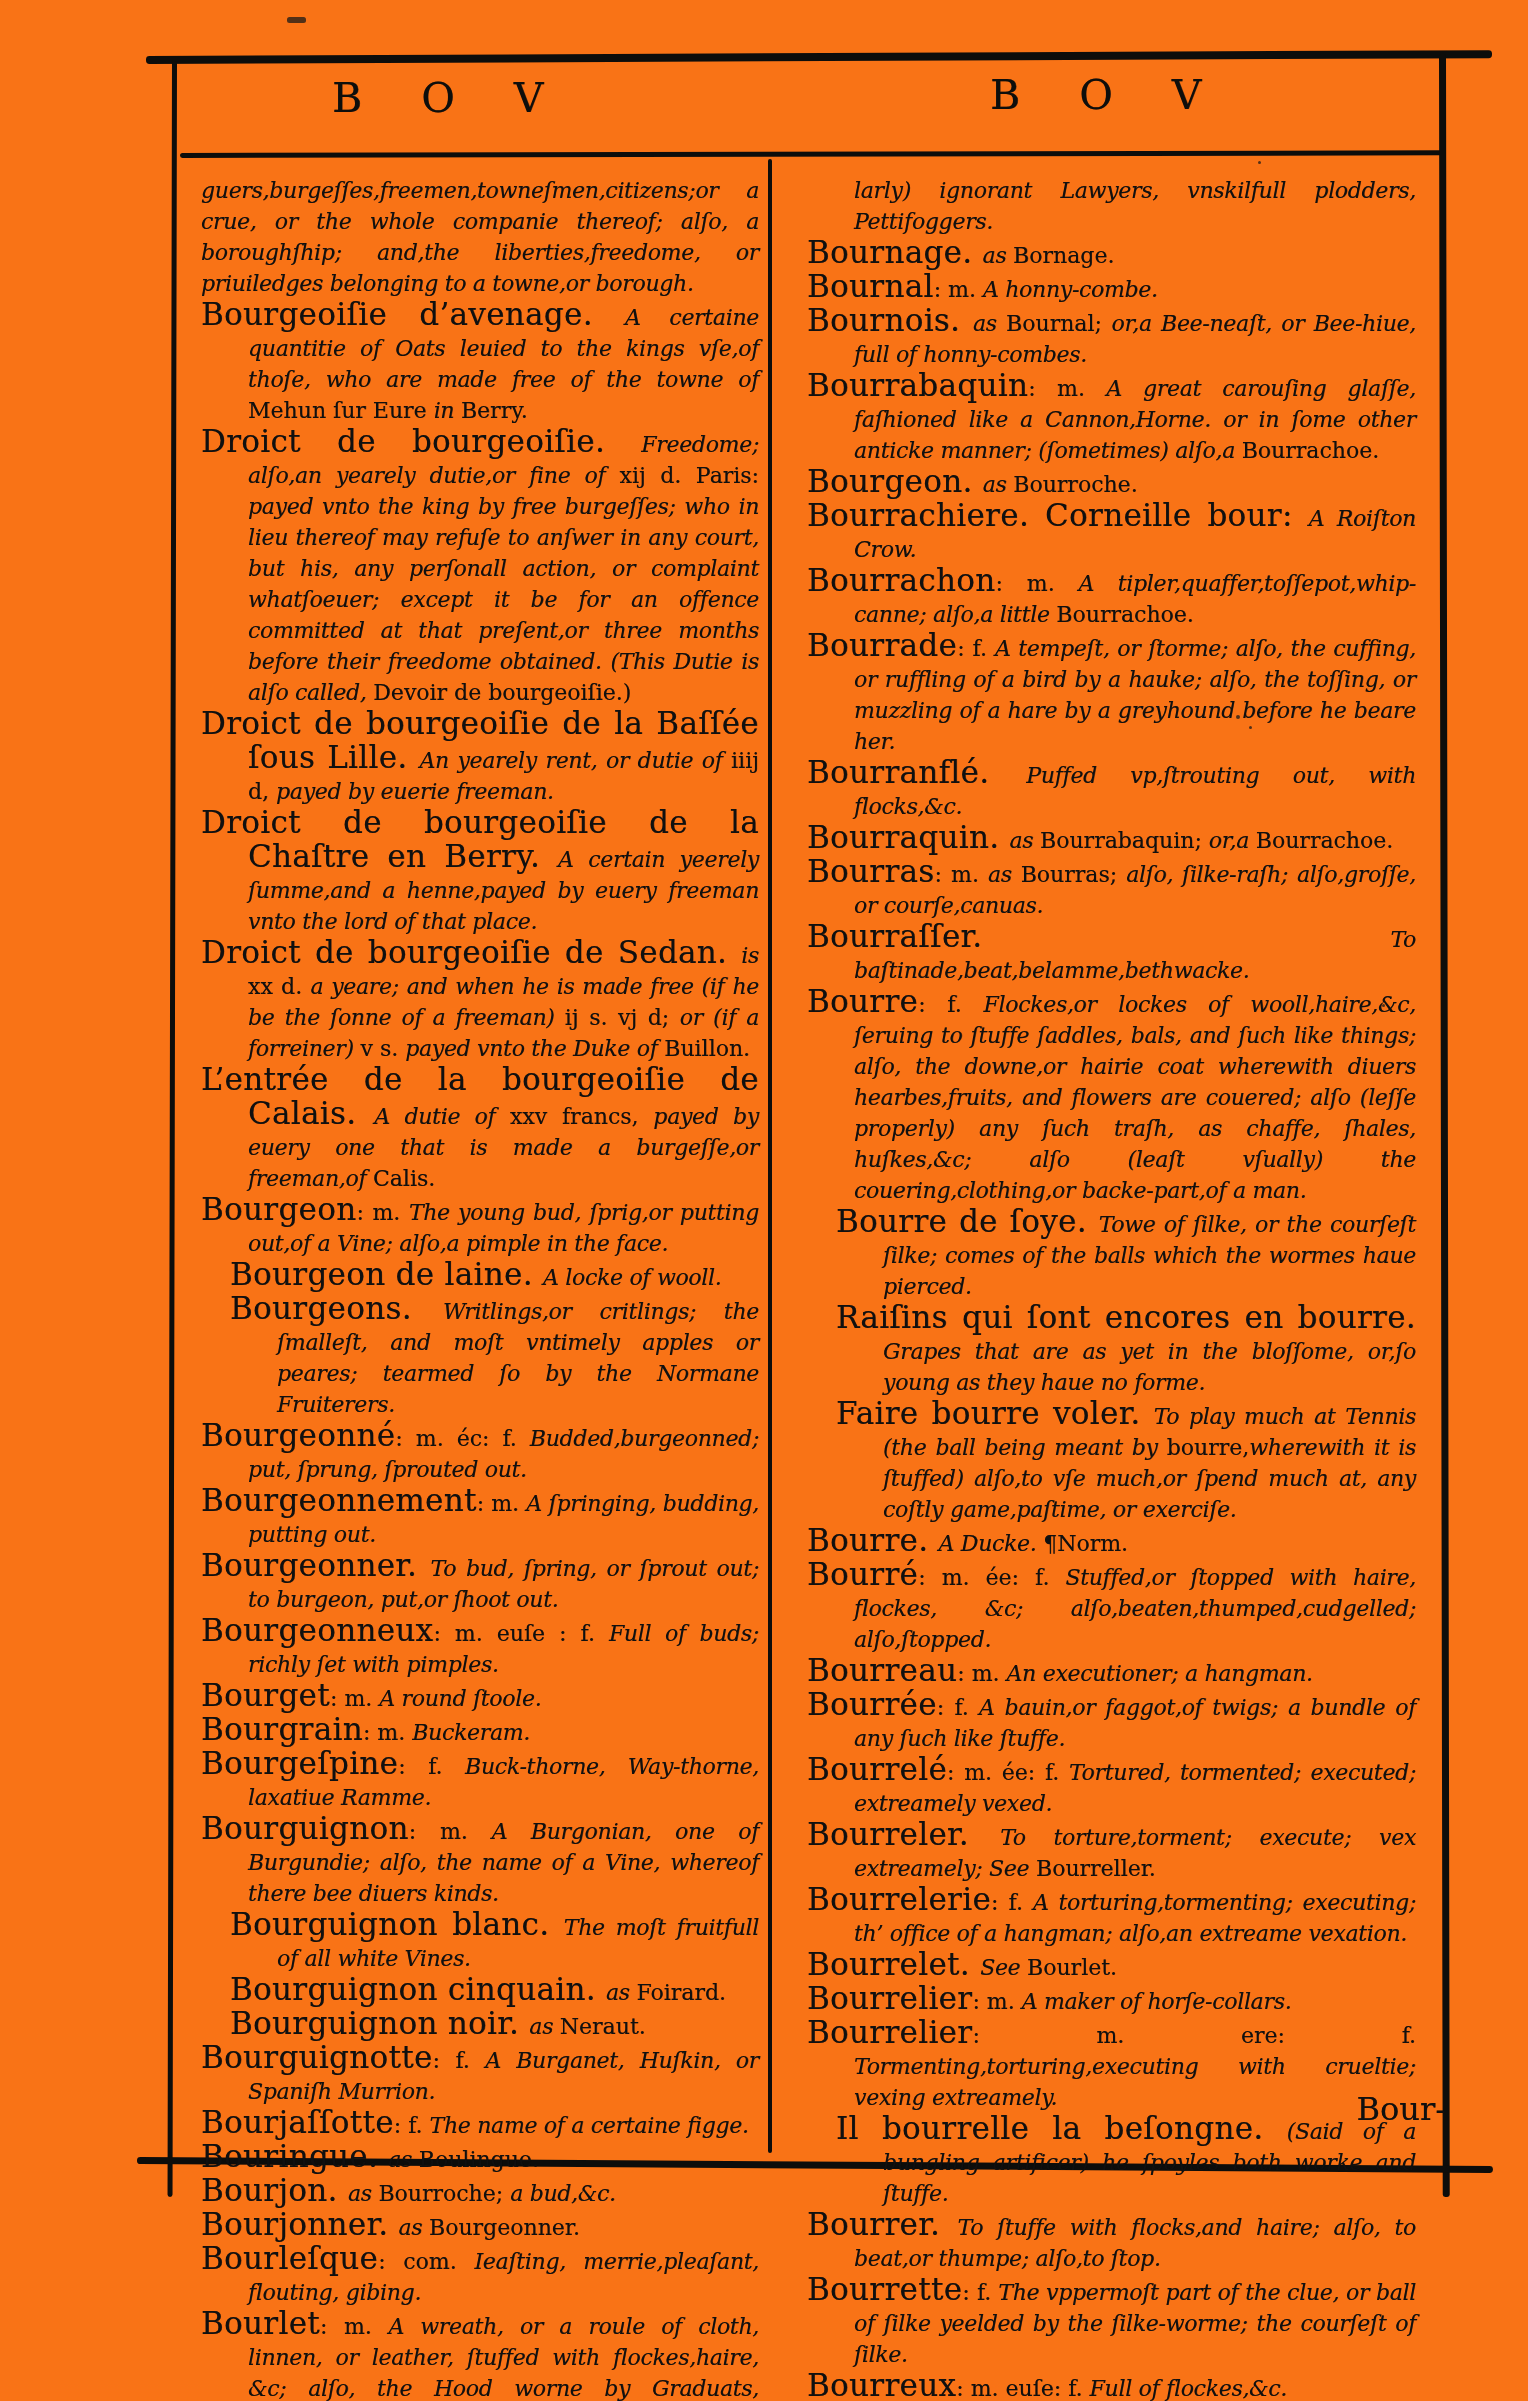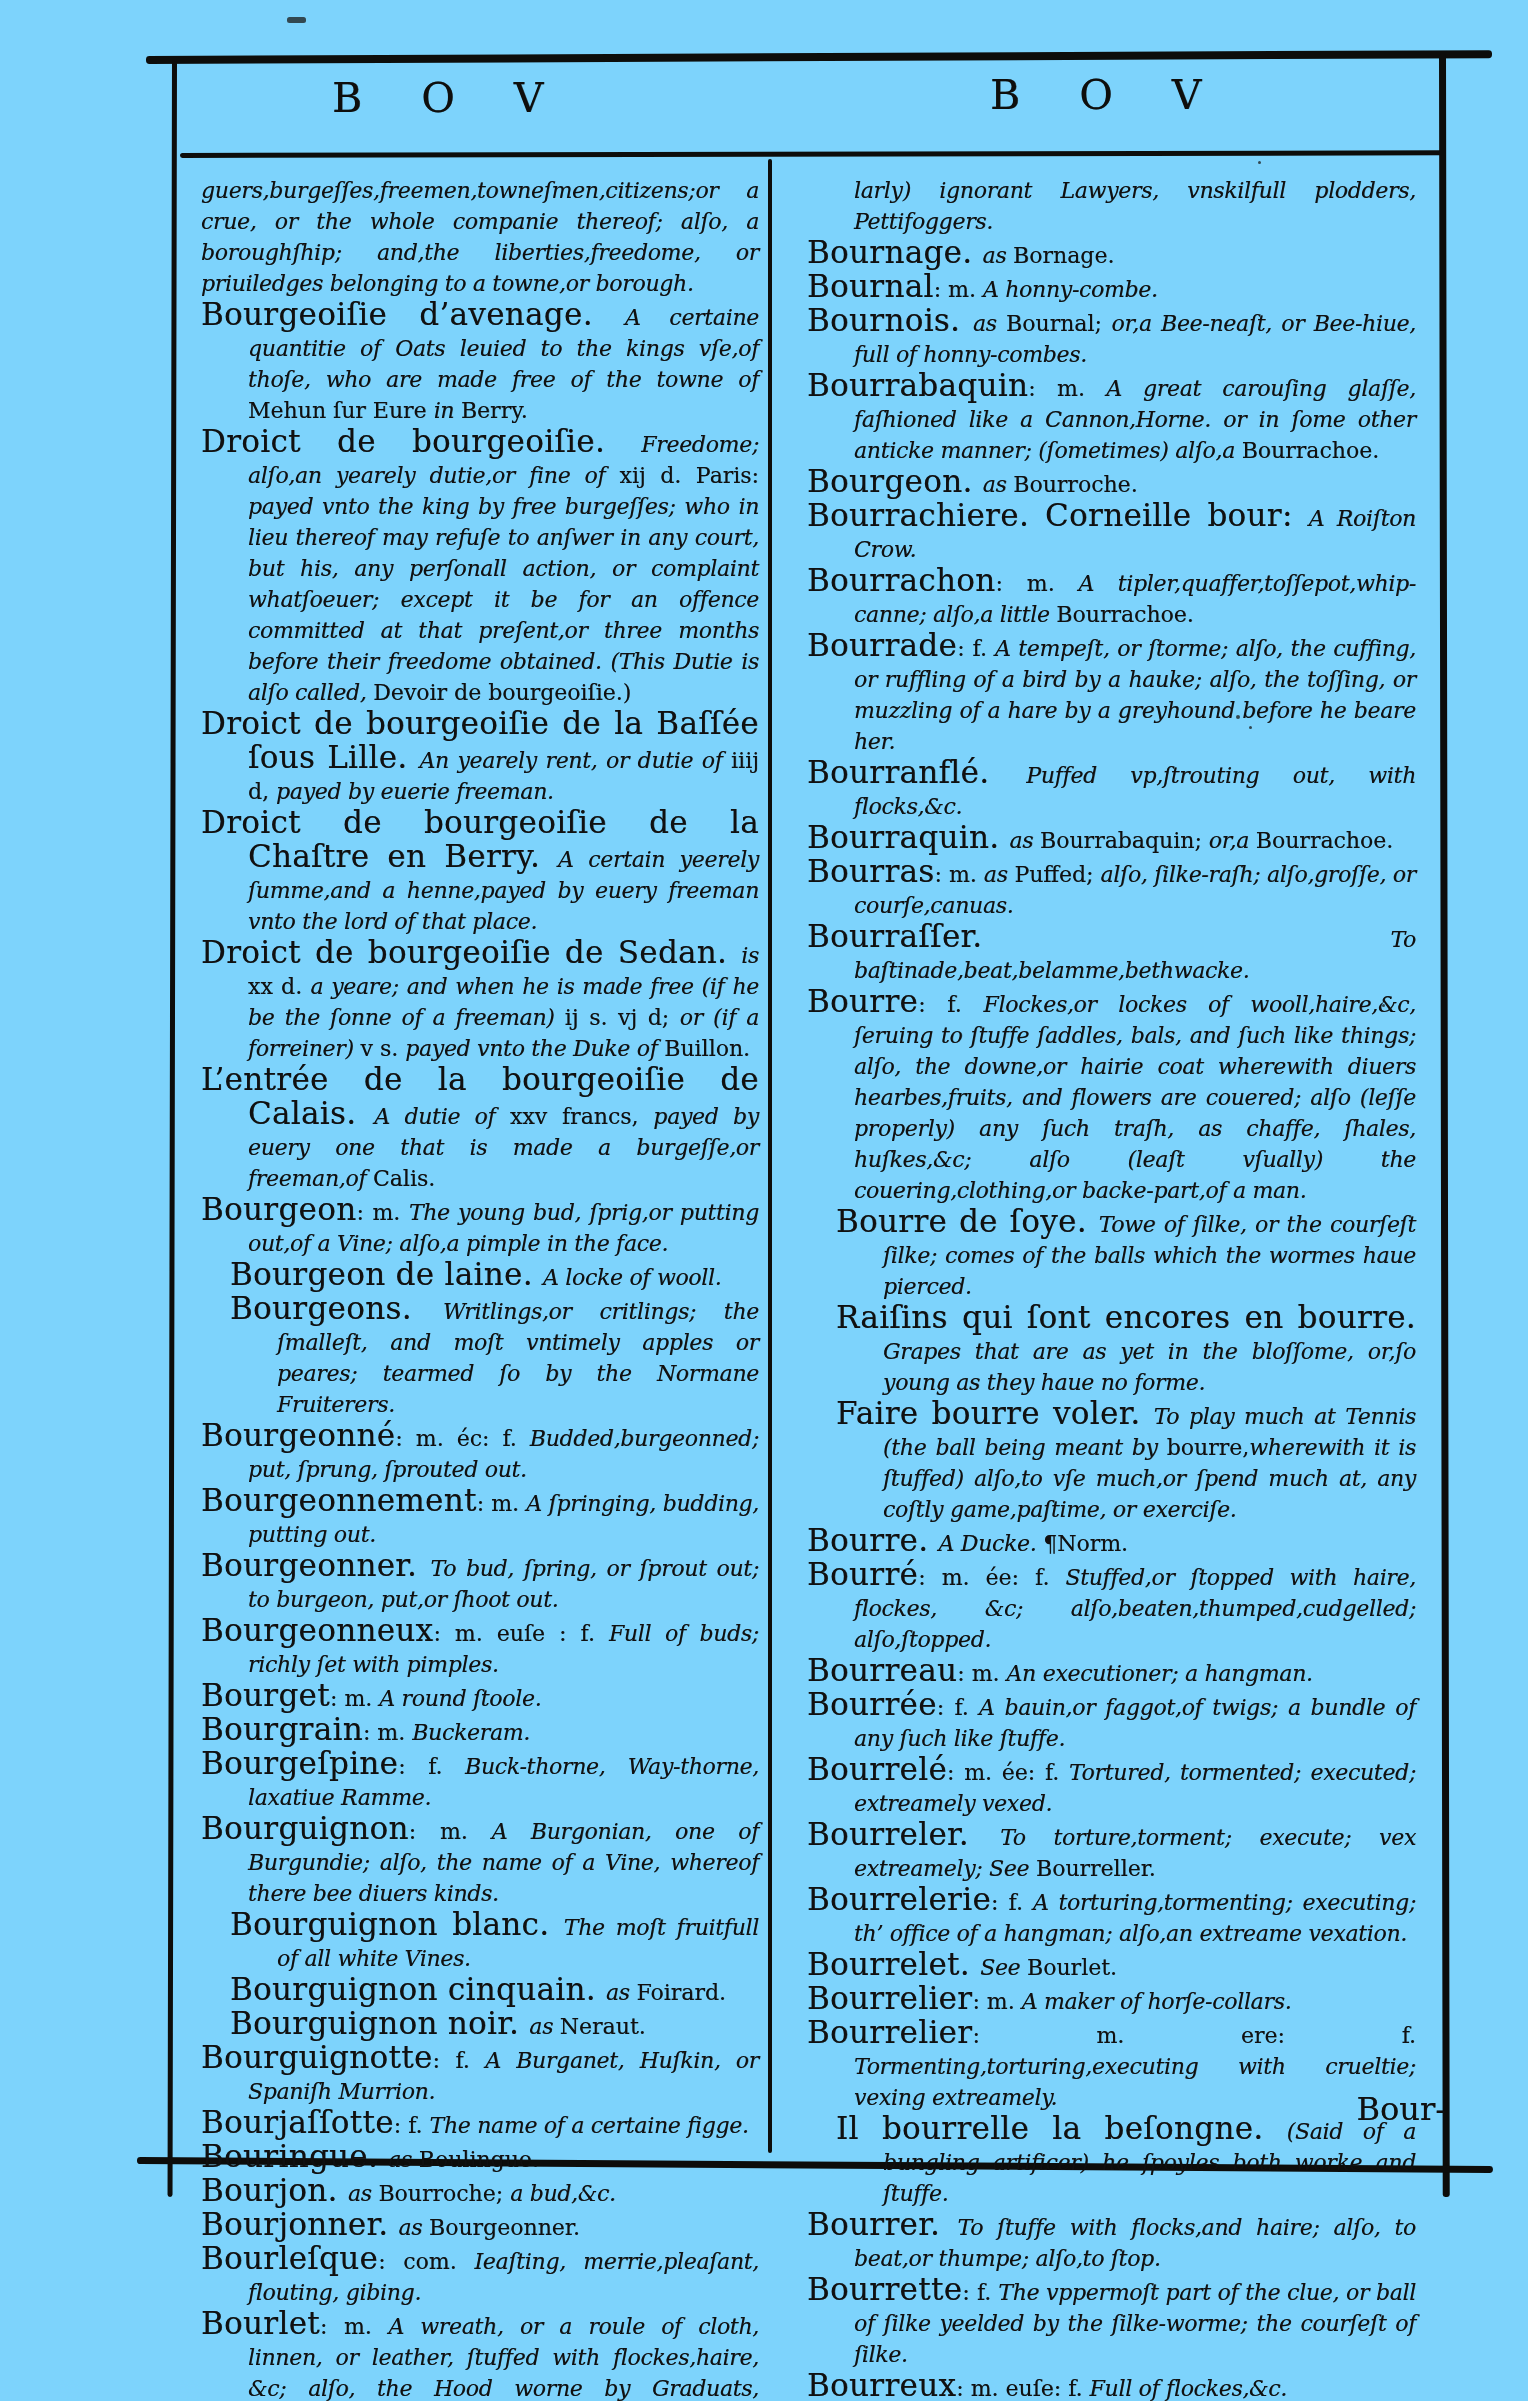--- a/index.html
+++ b/index.html
@@ -53,21 +53,21 @@
   .catchword{
     position:absolute;left:1310px;top:2090px;width:136px;
     font-size:32px;text-align:right;
     text-shadow:0.3px 0.3px 0 rgba(12,12,12,.55);
   }
   .speck{position:absolute;background:#1a1a18;border-radius:50%;opacity:.75;}
 </style>
 </head>
 <body>
 
-<div class="sheet" style="color: rgb(16, 16, 16); background: #7dd3fc;">
+<div class="sheet" style="color: rgb(16, 16, 16); background: #f97316;">
 
   <div class="rule top"></div>
   <div class="rule headrule"></div>
   <div class="rule left"></div>
   <div class="rule right"></div>
   <div class="rule center"></div>
   <div class="rule bottom"></div>
 
   <div class="running-head rh-left">B O V</div>
   <div class="running-head rh-right">B O V</div>
@@ -107,21 +107,21 @@
       <p class="entry e1"><span class="s-h">Bournage. </span><span class="s-i">as </span><span class="s-r">Bornage.</span></p>
       <p class="entry e1"><span class="s-h">Bournal</span><span class="s-r">: m. </span><span class="s-i">A honny-combe.</span></p>
       <p class="entry e1"><span class="s-h">Bournois. </span><span class="s-i">as </span><span class="s-r">Bournal; </span><span class="s-i">or,a Bee-neaſt, or Bee-hiue, full of honny-combes.</span></p>
       <p class="entry e1"><span class="s-h">Bourrabaquin</span><span class="s-r">: m. </span><span class="s-i">A great carouſing glaſſe, faſhioned like a Cannon,Horne. or in ſome other anticke manner; (ſometimes) alſo,a </span><span class="s-r">Bourrachoe.</span></p>
       <p class="entry e1"><span class="s-h">Bourgeon. </span><span class="s-i">as </span><span class="s-r">Bourroche.</span></p>
       <p class="entry e1"><span class="s-h">Bourrachiere. Corneille bour: </span><span class="s-i">A Roiſton Crow.</span></p>
       <p class="entry e1"><span class="s-h">Bourrachon</span><span class="s-r">: m. </span><span class="s-i">A tipler,quaffer,toſſepot,whip-canne; alſo,a little </span><span class="s-r">Bourrachoe.</span></p>
       <p class="entry e1"><span class="s-h">Bourrade</span><span class="s-r">: f. </span><span class="s-i">A tempeſt, or ſtorme; alſo, the cuffing, or ruffling of a bird by a hauke; alſo, the toſſing, or muzzling of a hare by a greyhound before he beare her.</span></p>
       <p class="entry e1"><span class="s-h">Bourranflé. </span><span class="s-i">Puffed vp,ſtrouting out, with flocks,&amp;c.</span></p>
       <p class="entry e1"><span class="s-h">Bourraquin. </span><span class="s-i">as </span><span class="s-r">Bourrabaquin; </span><span class="s-i">or,a </span><span class="s-r">Bourrachoe.</span></p>
-      <p class="entry e1"><span class="s-h">Bourras</span><span class="s-r">: m. </span><span class="s-i">as </span><span class="s-r">Puffed; </span><span class="s-i">alſo, ſilke-raſh; alſo,groſſe, or courſe,canuas.</span></p>
+      <p class="entry e1"><span class="s-h">Bourras</span><span class="s-r">: m. </span><span class="s-i">as </span><span class="s-r">Bourras; </span><span class="s-i">alſo, ſilke-raſh; alſo,groſſe, or courſe,canuas.</span></p>
       <p class="entry e1"><span class="s-h">Bourraſſer. </span><span class="s-i">To baſtinade,beat,belamme,bethwacke.</span></p>
       <p class="entry e1"><span class="s-h">Bourre</span><span class="s-r">: f. </span><span class="s-i">Flockes,or lockes of wooll,haire,&amp;c, ſeruing to ſtuffe ſaddles, bals, and ſuch like things; alſo, the downe,or hairie coat wherewith diuers hearbes,fruits, and flowers are couered; alſo (leſſe properly) any ſuch traſh, as chaffe, ſhales, huſkes,&amp;c; alſo (leaſt vſually) the couering,clothing,or backe-part,of a man.</span></p>
       <p class="entry e2"><span class="s-h">Bourre de ſoye. </span><span class="s-i">Towe of ſilke, or the courſeſt ſilke; comes of the balls which the wormes haue pierced.</span></p>
       <p class="entry e2"><span class="s-h">Raiſins qui ſont encores en bourre. </span><span class="s-i">Grapes that are as yet in the bloſſome, or,ſo young as they haue no forme.</span></p>
       <p class="entry e2"><span class="s-h">Faire bourre voler. </span><span class="s-i">To play much at Tennis (the ball being meant by </span><span class="s-r">bourre,</span><span class="s-i">wherewith it is ſtuffed) alſo,to vſe much,or ſpend much at, any coſtly game,paſtime, or exerciſe.</span></p>
       <p class="entry e1"><span class="s-h">Bourre. </span><span class="s-i">A Ducke. </span><span class="s-r">¶Norm.</span></p>
       <p class="entry e1"><span class="s-h">Bourré</span><span class="s-r">: m. ée: f. </span><span class="s-i">Stuffed,or ſtopped with haire, flockes, &amp;c; alſo,beaten,thumped,cudgelled; alſo,ſtopped.</span></p>
       <p class="entry e1"><span class="s-h">Bourreau</span><span class="s-r">: m. </span><span class="s-i">An executioner; a hangman.</span></p>
       <p class="entry e1"><span class="s-h">Bourrée</span><span class="s-r">: f. </span><span class="s-i">A bauin,or faggot,of twigs; a bundle of any ſuch like ſtuffe.</span></p>
       <p class="entry e1"><span class="s-h">Bourrelé</span><span class="s-r">: m. ée: f. </span><span class="s-i">Tortured, tormented; executed; extreamely vexed.</span></p>

